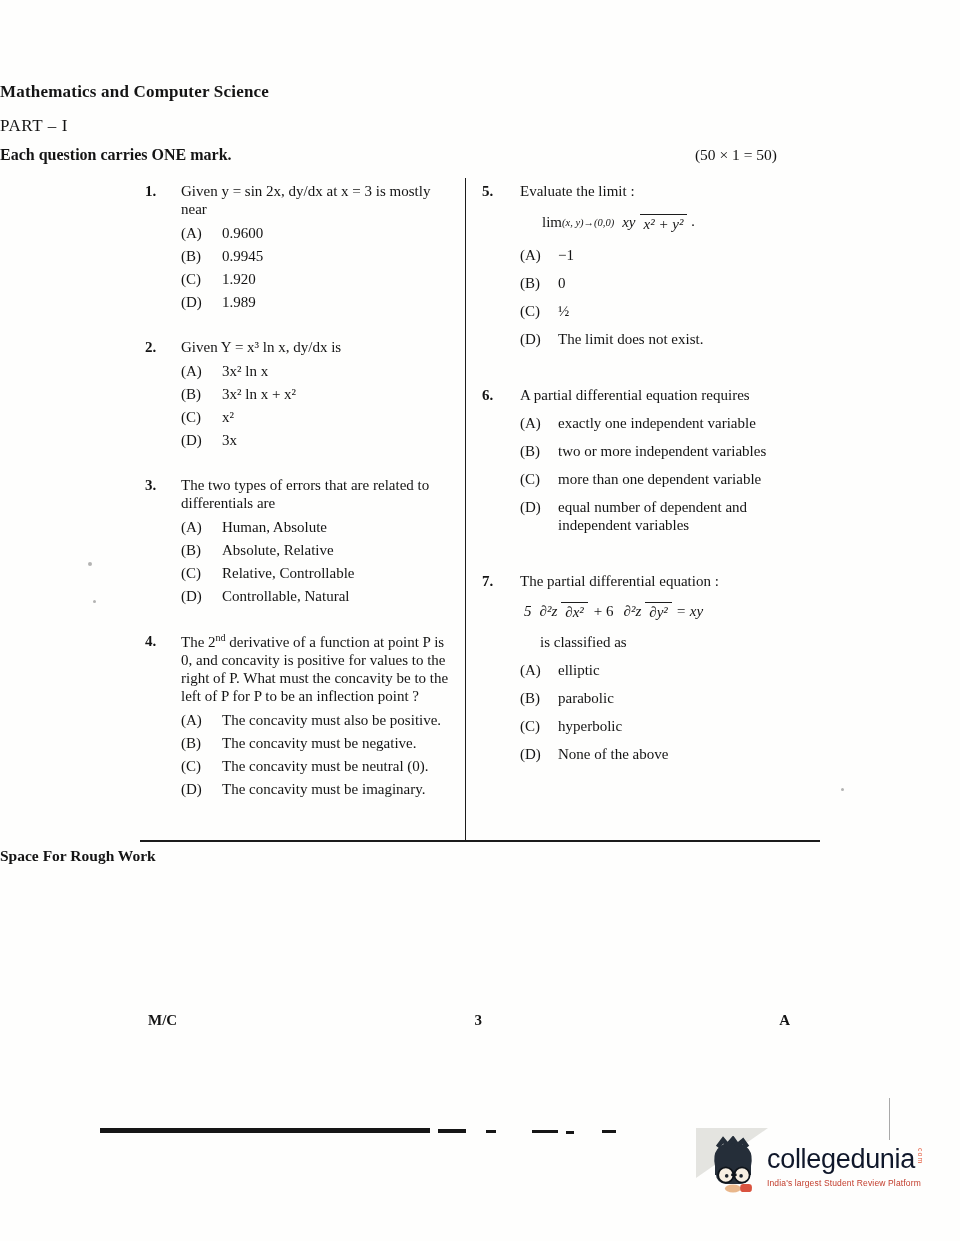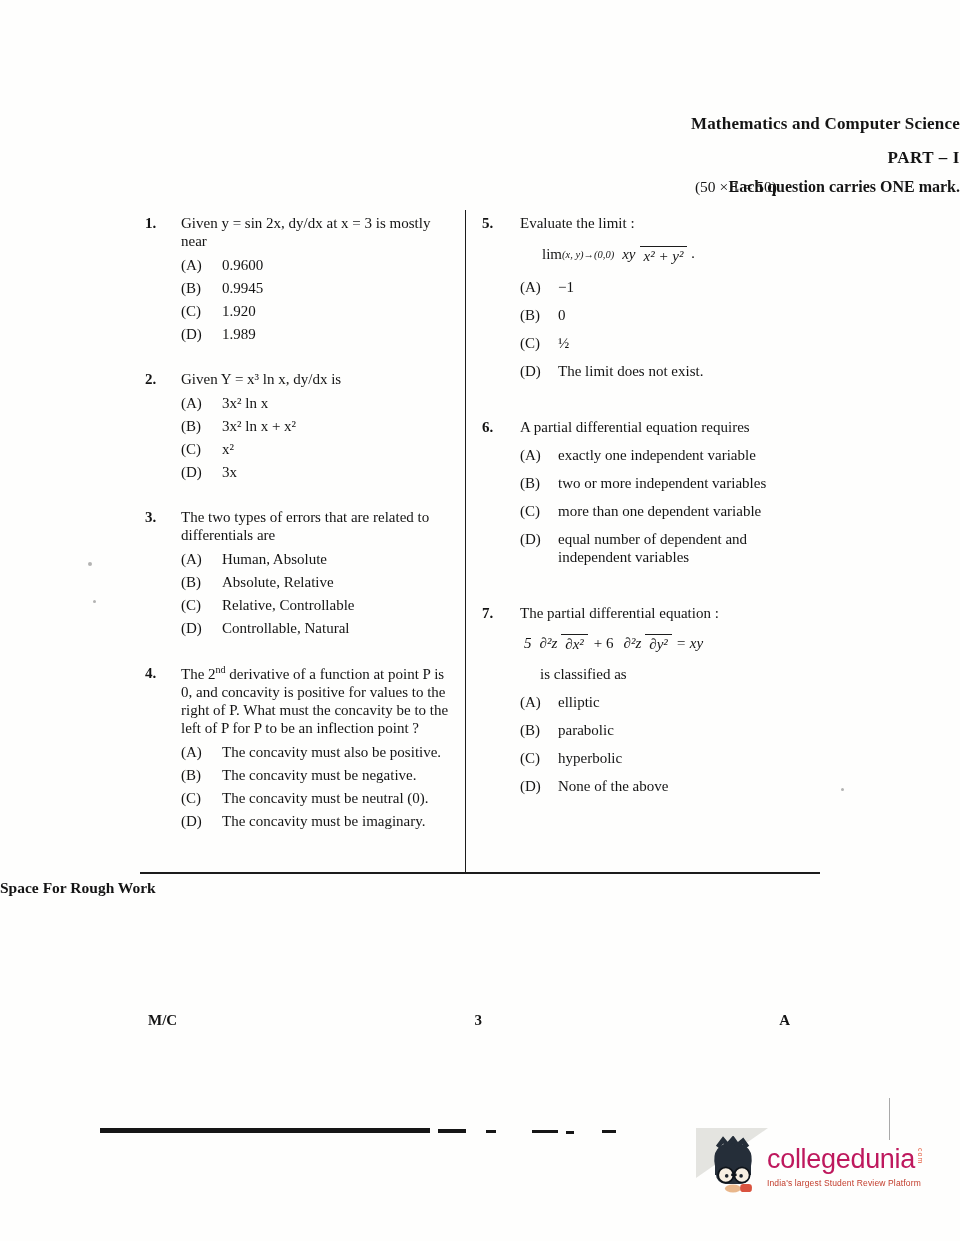--- a/index.html
+++ b/index.html
@@ -3,23 +3,23 @@
 <meta charset="utf-8">
 <style>
   * { margin:0; padding:0; box-sizing:border-box; }
   html,body { background:#ffffff; }
   .page {
     position:relative; width:960px; height:1241px; margin:0 auto;
     background:#fefefd; color:#141414; overflow:hidden;
     font-family:"Liberation Serif", serif;
   }
   
-  .header { padding-top:114px; text-align:right; }
+  .header { padding-top:82px; text-align:left; }
   .subject { font-size:17px; font-weight:bold; letter-spacing:0.2px; }
-  .part { font-size:17px; font-weight:bold; margin-top:14px; letter-spacing:0.6px;margin-left:23px; }
+  .part { font-size:17px; font-weight:normal; margin-top:14px; letter-spacing:0.6px; }
   .instr-row { position:relative; margin-top:10px; height:20px; }
   .instr { font-size:16px; font-weight:bold; }
   .marks { position:absolute; right:183px; top:0; font-size:15.5px; font-weight:normal; }
   
   .columns {
     display:flex; margin:12px 140px 0 140px; height:664px; overflow:hidden;
     border-bottom:2px solid #1c1c1c;
   }
   .col { padding-top:4px; }
   .col-left { flex:0 0 326px; border-right:1.6px solid #1c1c1c; padding-left:5px; padding-right:14px; }
@@ -63,21 +63,21 @@
   .crease { position:absolute; width:1.3px; background:#a9a9a9; }
   
   .brand { position:absolute; right:36px; top:1136px; display:flex; align-items:center; font-family:"Liberation Sans", sans-serif; }
   .brand-tri {
     position:absolute; left:-10px; top:-8px; width:0; height:0; z-index:0;
     border-right:72px solid transparent; border-top:50px solid #e4e4e0;
   }
   .brand-icon { position:relative; z-index:1; margin-right:7px; }
   .brand-text { position:relative; z-index:1; }
   .brand-name-row { display:flex; align-items:flex-start; }
-  .brand-name { font-size:27px; font-weight:500; color:#be185d; letter-spacing:-0.3px; }
+  .brand-name { font-size:27px; font-weight:500; color:#0f172a; letter-spacing:-0.3px; }
   .brand-suffix { writing-mode:vertical-rl; font-size:7px; color:#e25a3d; margin-left:2px; margin-top:4px; letter-spacing:1px; }
   .brand-tagline { font-size:8.5px; color:#c23b2a; margin-top:3px; letter-spacing:0.15px; }
 </style>
 </head>
 <body>
 
 <div class="page">
 
   <div class="header">
     <div class="subject">Mathematics and Computer Science</div>

